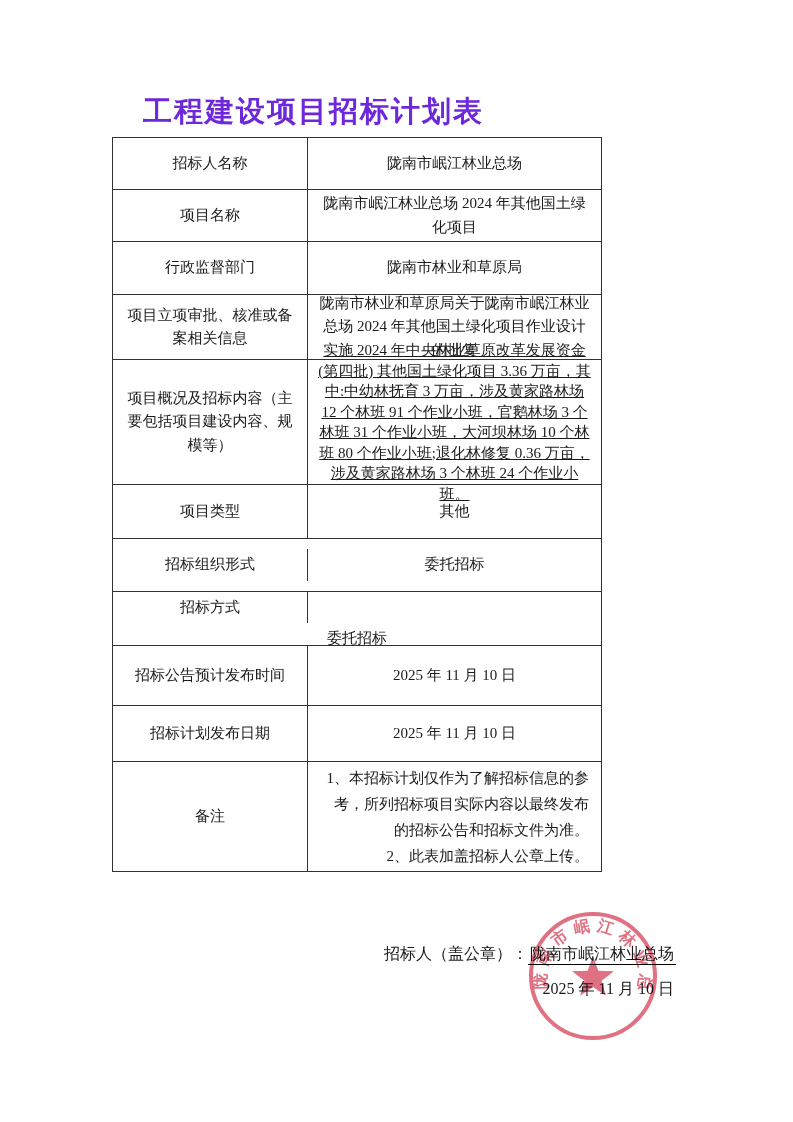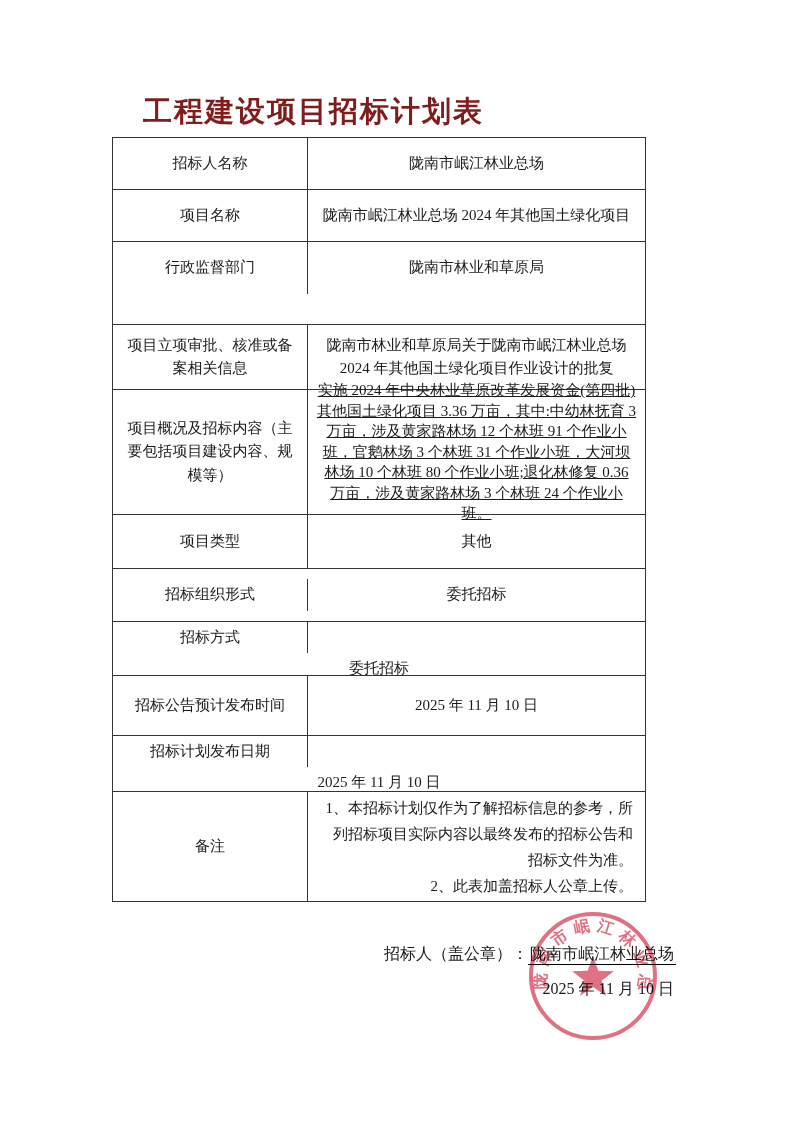--- a/index.html
+++ b/index.html
@@ -11,26 +11,26 @@
     color: #1a1a1a;
     overflow: hidden;
   }
   .doc-title {
     position: absolute;
     top: 92px; left: 0; width: 627px;
     text-align: center;
     font-size: 29px;
     font-weight: bold;
     letter-spacing: 2px;
-    color: #7f1d1d;
+    color: #6d28d9;
   }
   .bid-table {
     position: absolute;
     left: 112px; top: 137px;
-    width: 534px;
+    width: 490px;
     border: 1px solid #333;
   }
   .row {
     display: flex;
     border-top: 1px solid #333;
   }
   .row:first-child { border-top: none; }
   .cell {
     display: flex;
     align-items: center;
@@ -42,29 +42,29 @@
   }
   .cell-label {
     width: 195px;
     border-right: 1px solid #333;
     flex-shrink: 0;
   }
   .cell-value { flex: 1; }
   .r0 { height: 51px; }
   .r1 { height: 52px; }
   .r2 { height: 53px; }
-  .r3 { height: 65px; margin-top: 30px; }
+  .r3 { height: 65px; }
   .r4 { height: 125px; }
   .r4 .cell-value { line-height: 20.5px; padding: 2px 8px; text-decoration: underline; }
   .r5 { height: 54px; }
   .r6 { height: 53px; }
   .r7 { height: 53px; align-items: center; }
   .r8 { height: 54px; flex-direction: column; }
   .r9 { height: 60px; }
-  .r10 { height: 56px; flex-direction: column; }
+  .r10 { height: 56px; }
   .r11 { height: 110px; }
   .r11 .cell-value {
     white-space: pre-line;
     text-align: right;
     justify-content: flex-start;
     line-height: 26px;
     padding: 6px 12px;
   }
   .signature-block {
     position: absolute;

